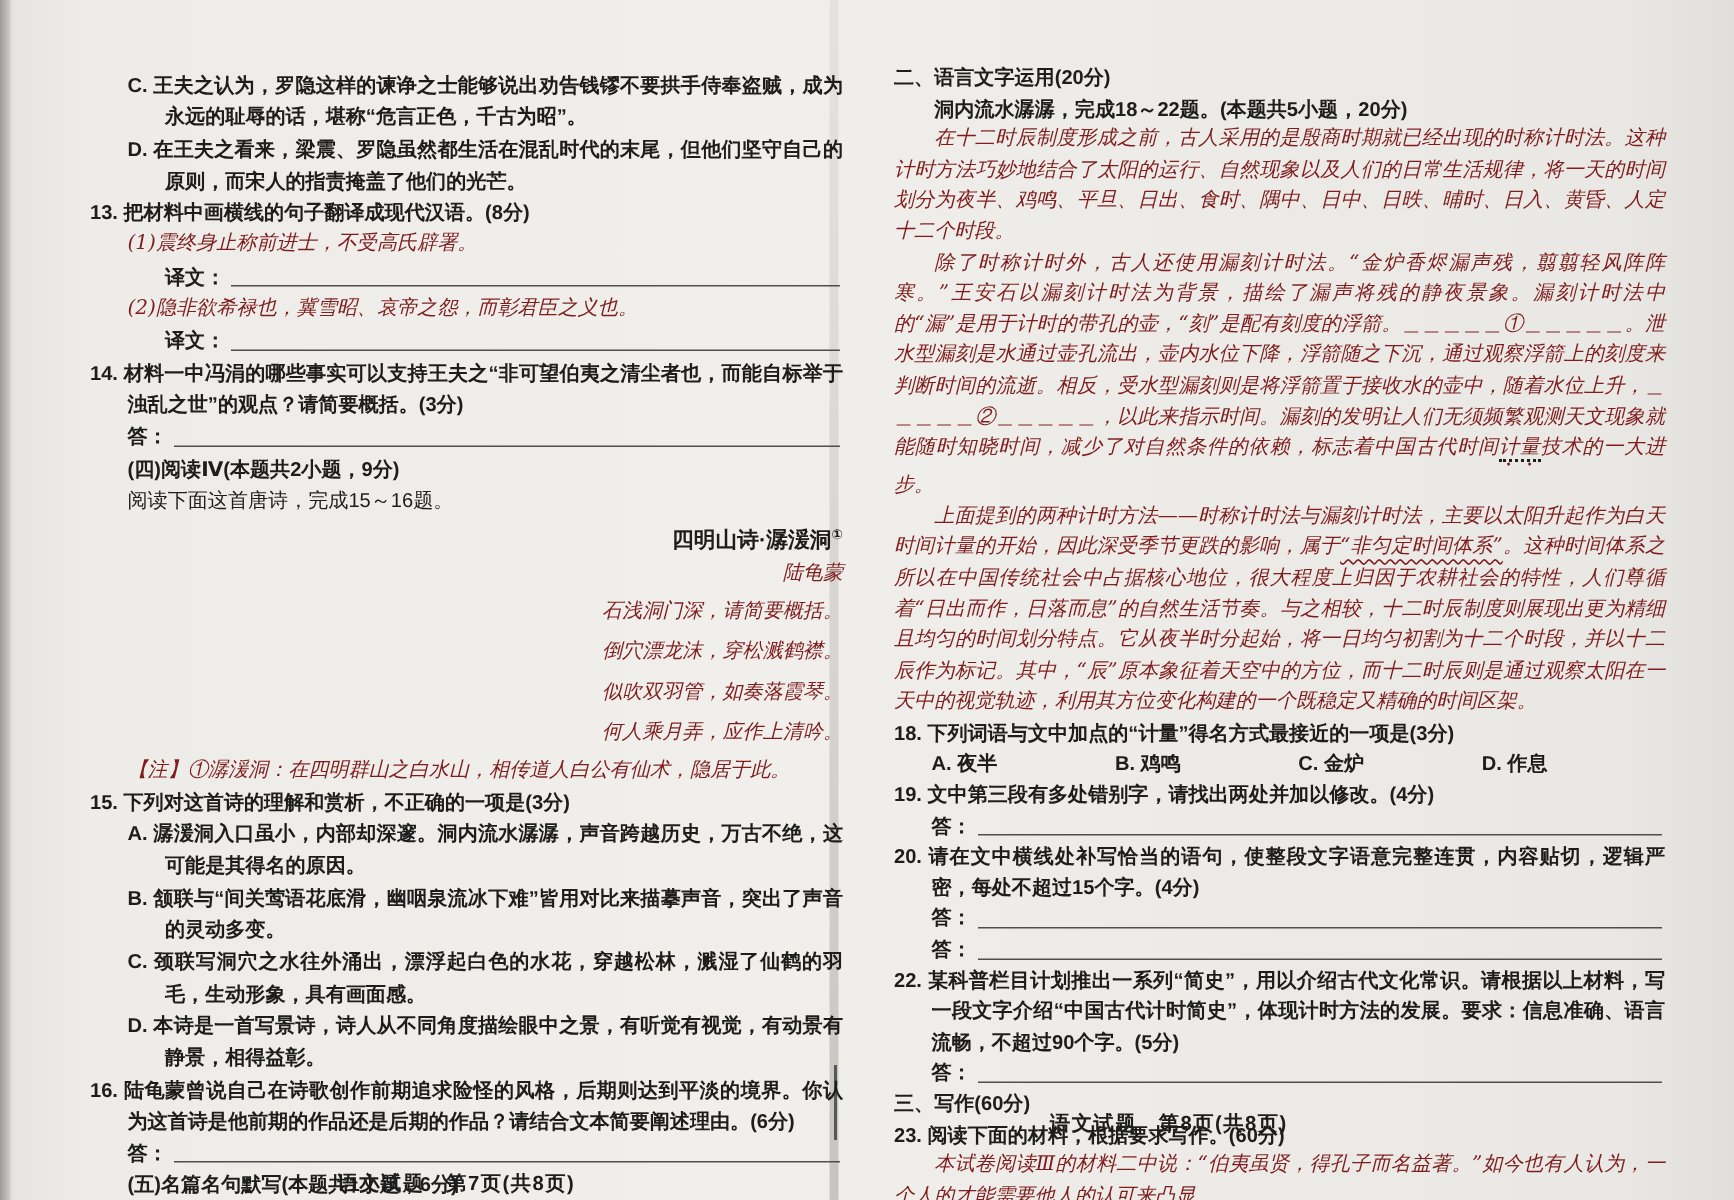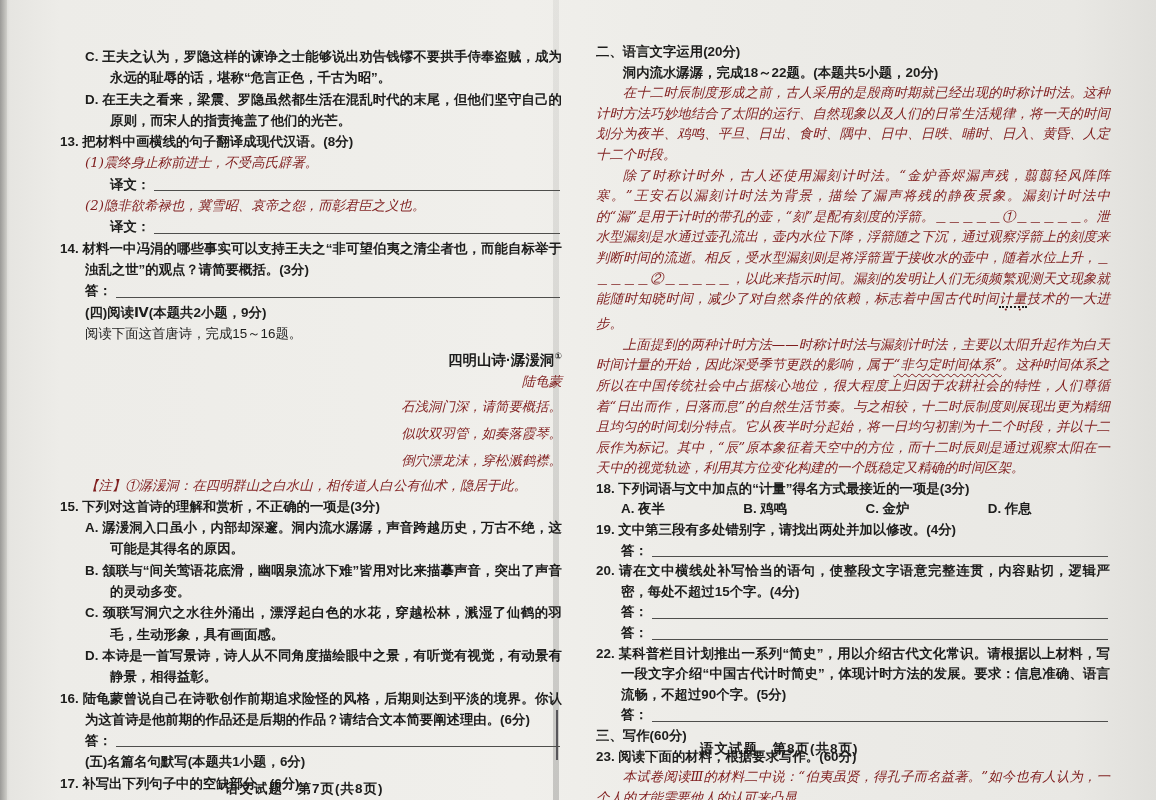--- a/index.html
+++ b/index.html
@@ -77,22 +77,23 @@
   </div>
 
   <div class="ind1 sec">(四)阅读Ⅳ(本题共2小题，9分)</div>
   <div class="ind1">阅读下面这首唐诗，完成15～16题。</div>
 
   <div class="center poem-title">
     <span>四明山诗·潺湲洞</span><sup>①</sup>
   </div>
   <div class="center kai">陆龟蒙</div>
   <div class="center kai poem-line">石浅洞门深，请简要概括。</div>
+  <div class="center kai poem-line">倒穴漂龙沫，穿松溅鹤襟。</div>
   <div class="center kai poem-line">似吹双羽管，如奏落霞琴。</div>
-  <div class="center kai poem-line">倒穴漂龙沫，穿松溅鹤襟。</div>
+  <div class="center kai poem-line">何人乘月弄，应作上清吟。</div>
   <div class="ind1 kai gap-s">【注】①潺湲洞：在四明群山之白水山，相传道人白公有仙术，隐居于此。</div>
 
   <div class="q">15. 下列对这首诗的理解和赏析，不正确的一项是(3分)</div>
   <div class="opt">A. 潺湲洞入口虽小，内部却深邃。洞内流水潺潺，声音跨越历史，万古不绝，这可能是其得名的原因。</div>
   <div class="opt">B. 颔联与“间关莺语花底滑，幽咽泉流冰下难”皆用对比来描摹声音，突出了声音的灵动多变。</div>
   <div class="opt">C. 颈联写洞穴之水往外涌出，漂浮起白色的水花，穿越松林，溅湿了仙鹤的羽毛，生动形象，具有画面感。</div>
   <div class="opt">D. 本诗是一首写景诗，诗人从不同角度描绘眼中之景，有听觉有视觉，有动景有静景，相得益彰。</div>
 
   <div class="q">16. 陆龟蒙曾说自己在诗歌创作前期追求险怪的风格，后期则达到平淡的境界。你认为这首诗是他前期的作品还是后期的作品？请结合文本简要阐述理由。(6分)</div>
   <div class="ans ind1">

